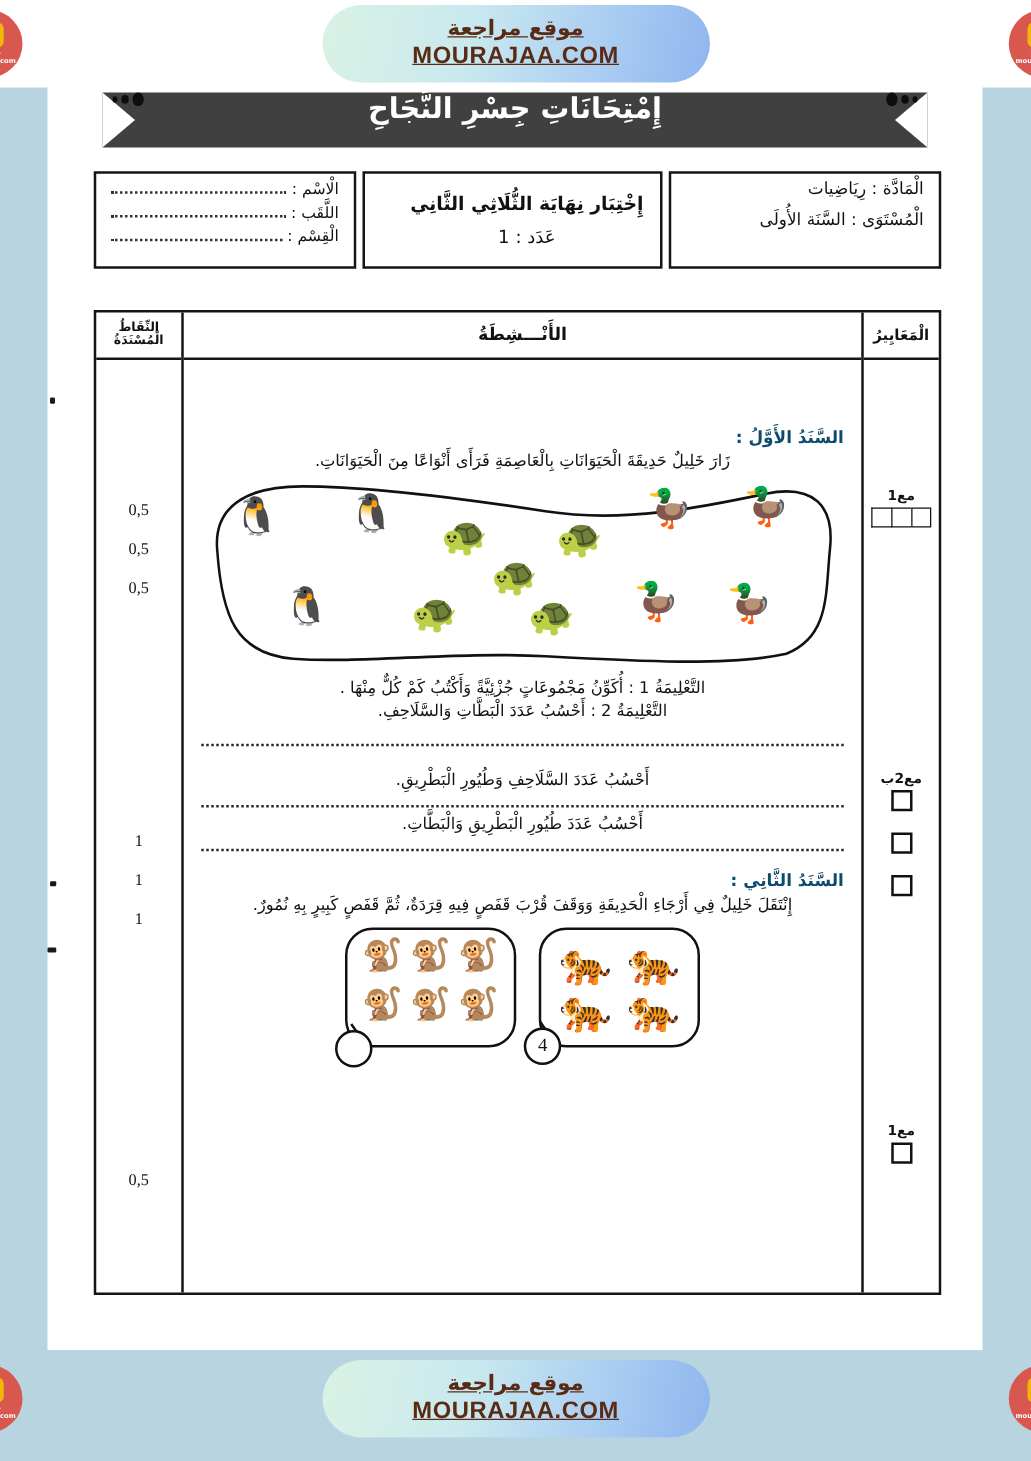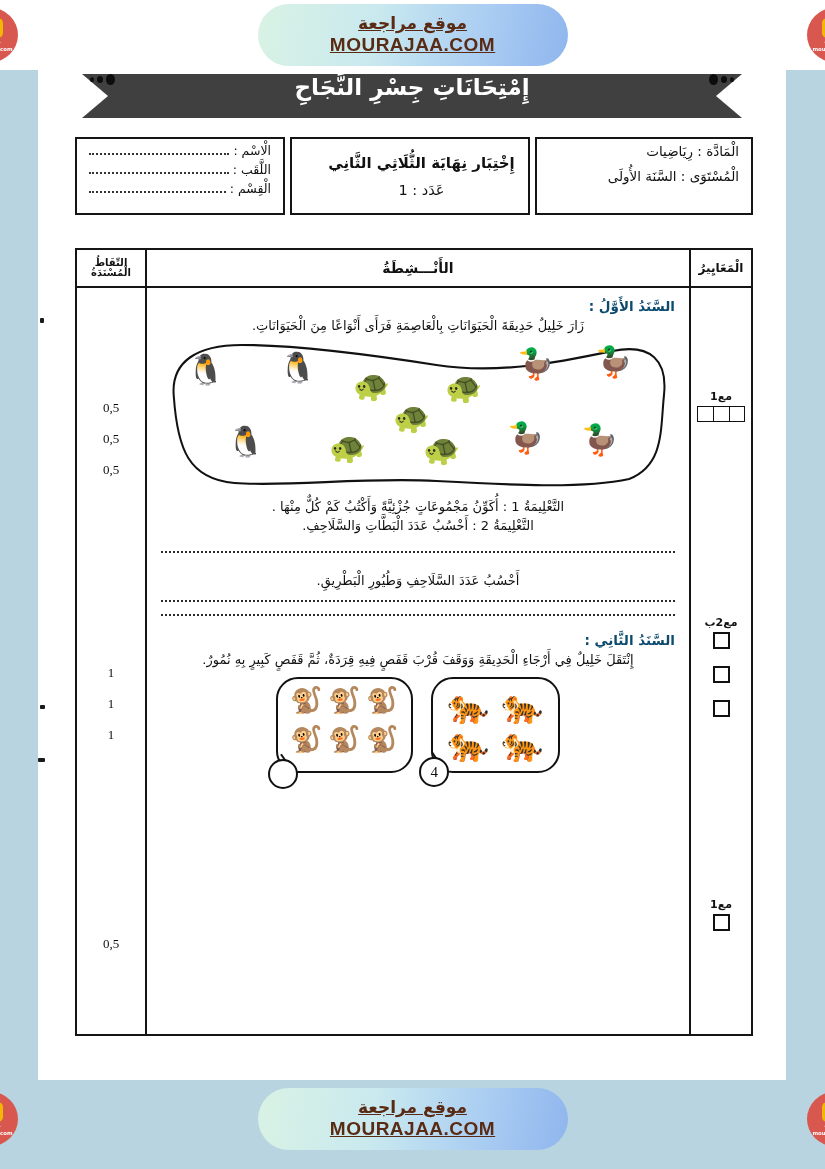--- a/index.html
+++ b/index.html
@@ -181,21 +181,21 @@
   
   .main-table {
     position: absolute;
     left: 75px; top: 248px;
     width: 678px; height: 788px;
     border: 2px solid #151515;
     display: flex;
     direction: rtl;
   }
   .col-criteria { width: 62px; border-left: 2px solid #151515; display: flex; flex-direction: column; }
-  .col-activities { flex: 1; border-left: 2px solid #151515; display: flex; flex-direction: column; }
+  .col-activities { flex: 1; border-left: 2px solid #151515; display: flex; flex-direction: column; gap: 44px; }
   .col-points { width: 68px; display: flex; flex-direction: column; }
 
   .hdr {
     height: 38px;
     border-bottom: 2px solid #151515;
     display: flex; align-items: center; justify-content: center;
     text-align: center;
     font-size: 12px;
     font-weight: bold;
     color: #111;
@@ -430,20 +430,21 @@
           </div>
         </div>
 
         <div class="ar-instr" style="margin-top:8px;">التَّعْلِيمَةُ 1 : أُكَوِّنُ مَجْمُوعَاتٍ جُزْئِيَّةً وَأَكْتُبُ كَمْ كُلٌّ مِنْهَا .</div>
         <div class="ar-instr" style="margin-top:4px;">التَّعْلِيمَةُ 2 : أَحْسُبُ عَدَدَ الْبَطَّاتِ وَالسَّلَاحِفِ.</div>
 
         <div class="dotline" style="margin-top:18px;"></div>
         <div class="ar-task" style="margin-top:20px;">أَحْسُبُ عَدَدَ السَّلَاحِفِ وَطُيُورِ الْبَطْرِيقِ.</div>
 
         <div class="dotline" style="margin-top:12px;"></div>
+        <div class="ar-task" style="margin-top:6px;">أَحْسُبُ عَدَدَ طُيُورِ الْبَطْرِيقِ وَالْبَطَّاتِ.</div>
 
         <div class="dotline" style="margin-top:12px;"></div>
 
         <div class="ar-head" style="margin-top:16px;">السَّنَدُ الثَّانِي :</div>
         <div class="ar-body">إِنْتَقَلَ خَلِيلٌ فِي أَرْجَاءِ الْحَدِيقَةِ وَوَقَفَ قُرْبَ قَفَصٍ فِيهِ قِرَدَةٌ، ثُمَّ قَفَصٍ كَبِيرٍ بِهِ نُمُورٌ.</div>
 
         <div class="cages">
           <div class="cage cage-tigers">
             <span class="ani">🐅</span>
             <span class="ani">🐅</span>

